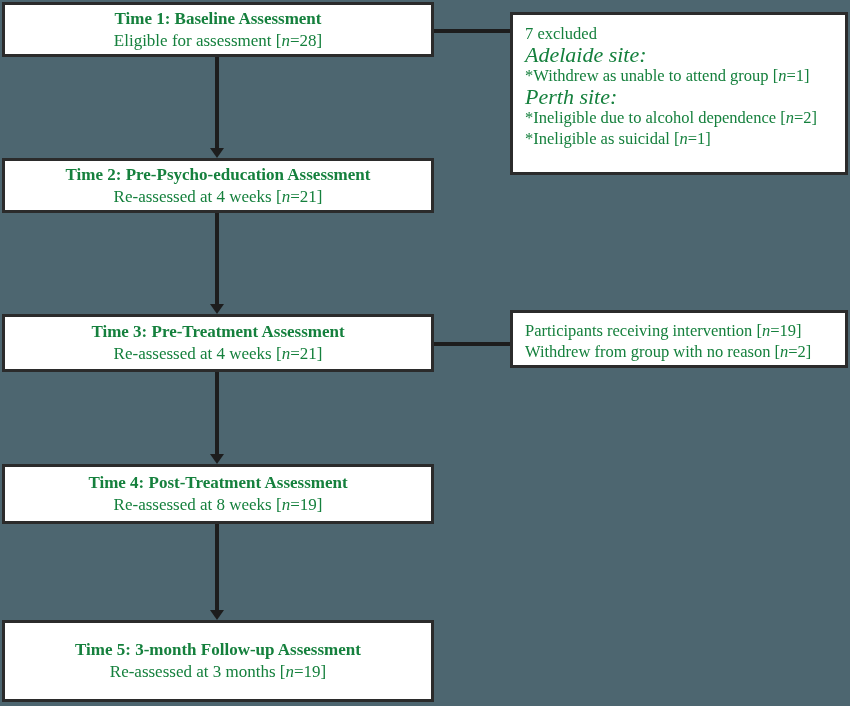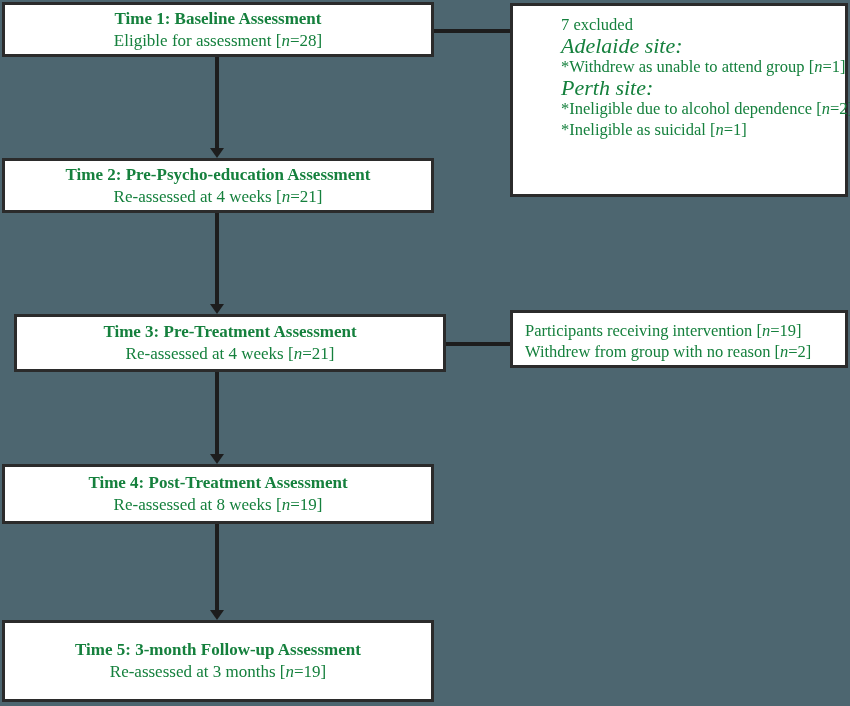--- a/index.html
+++ b/index.html
@@ -112,42 +112,42 @@
     </div>
   </div>
 
   <div class="box stage" style="left:2px; top:158px; width:432px; height:55px;">
     <div class="box-inner">
       <div class="line-title">Time 2: Pre-Psycho-education Assessment</div>
       <div class="line-sub">Re-assessed at 4 weeks [<span class="ital">n</span>=21]</div>
     </div>
   </div>
 
-  <div class="box stage" style="left:2px; top:314px; width:432px; height:58px;margin-left:12px;">
+  <div class="box stage" style="left:2px; top:314px; width:432px; height:58px;">
     <div class="box-inner">
       <div class="line-title">Time 3: Pre-Treatment Assessment</div>
       <div class="line-sub">Re-assessed at 4 weeks [<span class="ital">n</span>=21]</div>
     </div>
   </div>
 
   <div class="box stage" style="left:2px; top:464px; width:432px; height:60px;">
     <div class="box-inner">
       <div class="line-title">Time 4: Post-Treatment Assessment</div>
       <div class="line-sub">Re-assessed at 8 weeks [<span class="ital">n</span>=19]</div>
     </div>
   </div>
 
   <div class="box stage" style="left:2px; top:620px; width:432px; height:82px;">
     <div class="box-inner">
       <div class="line-title">Time 5: 3-month Follow-up Assessment</div>
       <div class="line-sub">Re-assessed at 3 months [<span class="ital">n</span>=19]</div>
     </div>
   </div>
 
-  <div class="box side" style="left:510px; top:3px; width:338px; height:194px;padding-left:36px;">
+  <div class="box side" style="left:510px; top:12px; width:338px; height:163px;">
     <div class="box-inner">
       <div class="line-sub">7 excluded</div>
       <div class="line-italic">Adelaide site:</div>
       <div class="line-sub">*Withdrew as unable to attend group [<span class="ital">n</span>=1]</div>
       <div class="line-italic">Perth site:</div>
       <div class="line-sub">*Ineligible due to alcohol dependence [<span class="ital">n</span>=2]</div>
       <div class="line-sub">*Ineligible as suicidal [<span class="ital">n</span>=1]</div>
     </div>
   </div>
 

